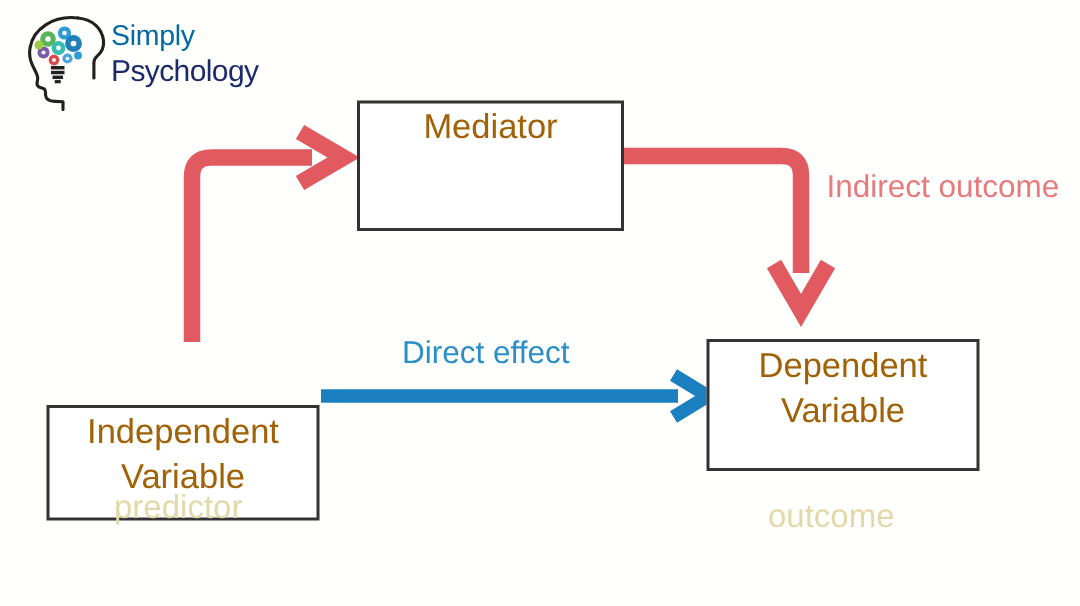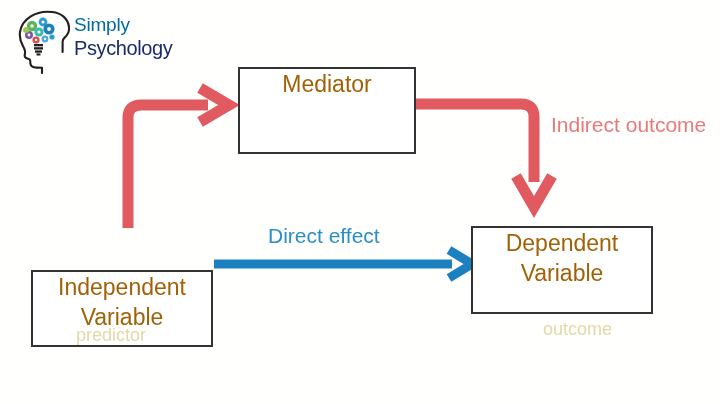--- a/index.html
+++ b/index.html
@@ -110,32 +110,31 @@
     top: 113px;
     color: #e8797c;
   }
   #label-direct {
     left: 268px;
     top: 224px;
     color: #2b8fc7;
   }
   .tag-label {
     position: absolute;
-    font-size: 18px;
+    font-size: 22px;
     color: #e3d9a8;
     white-space: nowrap;
   }
   #label-predictor {
     left: 76px;
     top: 325px;
   }
   #label-outcome {
     left: 512px;
-    top: 319px;
-    margin-left: 31px;
+    top: 331px;
   }
 </style>
 </head>
 <body>
 
 <div id="canvas">
 
   <div id="logo">
     <svg id="logo-mark" viewBox="0 0 62 66">
 

